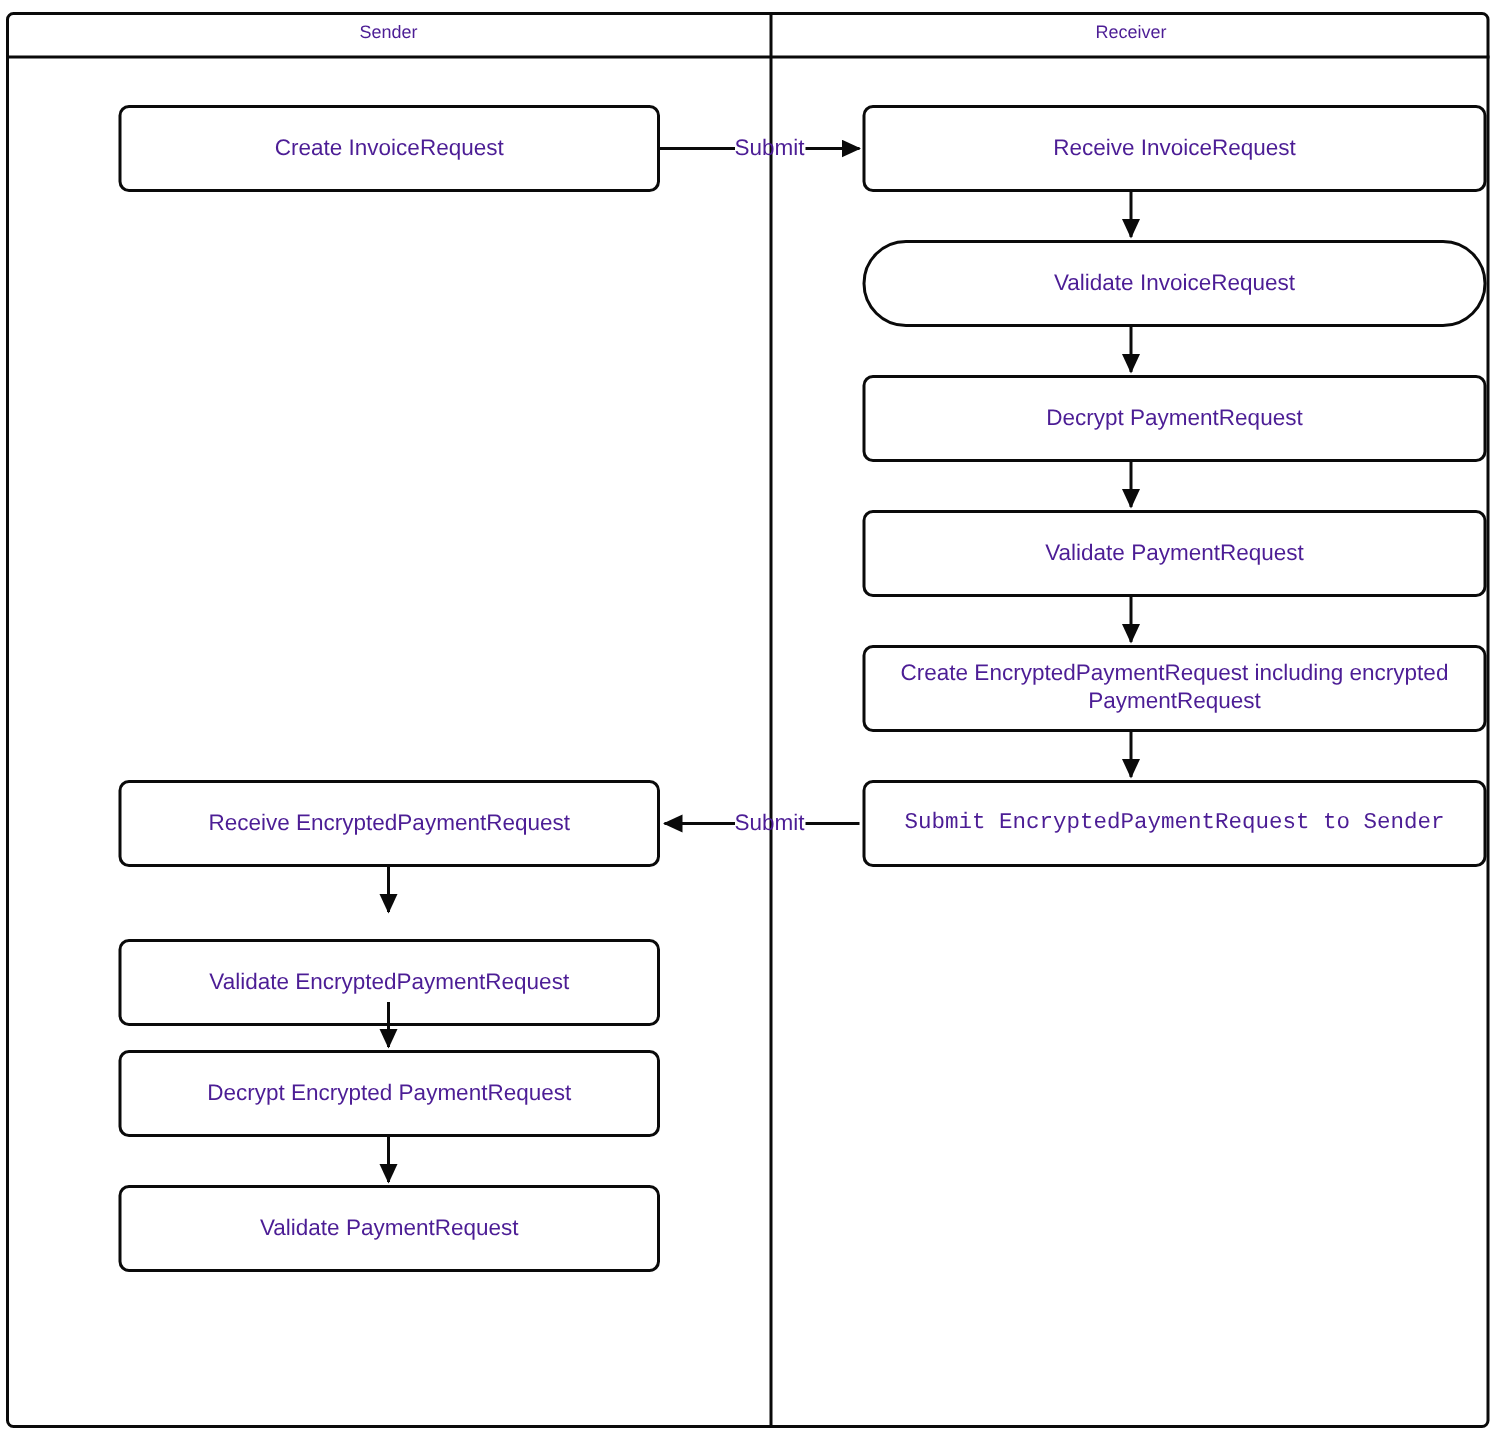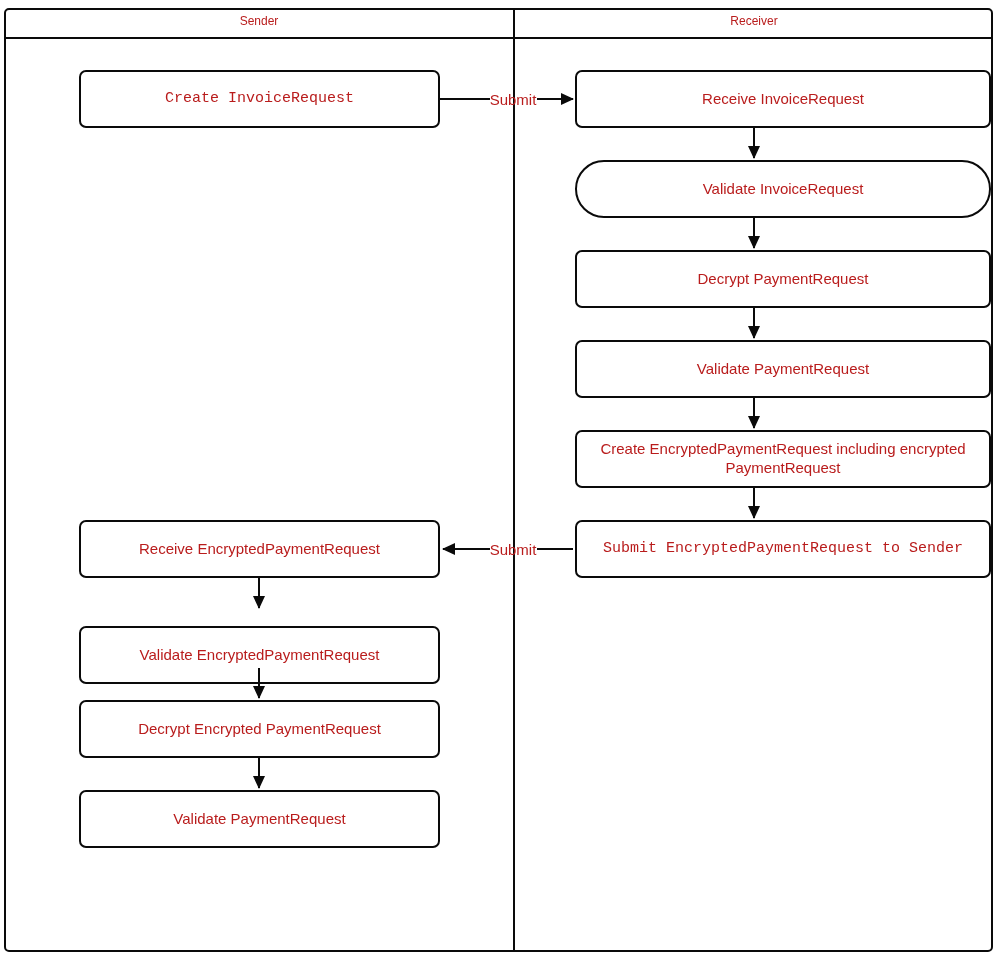--- a/index.html
+++ b/index.html
@@ -2,21 +2,21 @@
 <html><head>
 <meta charset="utf-8">
 <style>
   html, body { margin: 0; padding: 0; background: #ffffff; }
   .canvas {
     position: relative;
     width: 1000px;
     height: 959px;
     background: #ffffff;
     font-family: "Liberation Sans", sans-serif;
-    color: #b91c1c;
+    color: #4c1d95;
     overflow: hidden;
   }
   .frame {
     position: absolute;
     left: 4px; top: 8px;
     width: 989px; height: 944px;
     border: 2px solid #0a0a0a;
     border-radius: 5px;
     box-sizing: border-box;
     background: #ffffff;
@@ -54,21 +54,21 @@
     align-items: center;
     justify-content: center;
     text-align: center;
     font-size: 15px;
     line-height: 1.25;
     padding: 0 14px;
     z-index: 2;
   }
   .col-s { left: 79px;  width: 361px; }
   .col-r { left: 575px; width: 416px; }
-  .s1 { top: 70px; font-family: Liberation Mono, monospace;  }
+  .s1 { top: 70px;  }
   .s2 { top: 520px; }
   .s3 { top: 606px; margin-top: 20px; }
   .s4 { top: 700px; }
   .s5 { top: 790px; }
   .r1 { top: 70px;  }
   .r2 { top: 160px; border-radius: 29px; }
   .r3 { top: 250px; }
   .r4 { top: 340px; }
   .r5 { top: 430px; align-items: center; }
   .r6 { top: 520px; font-family: Liberation Mono, monospace; }

